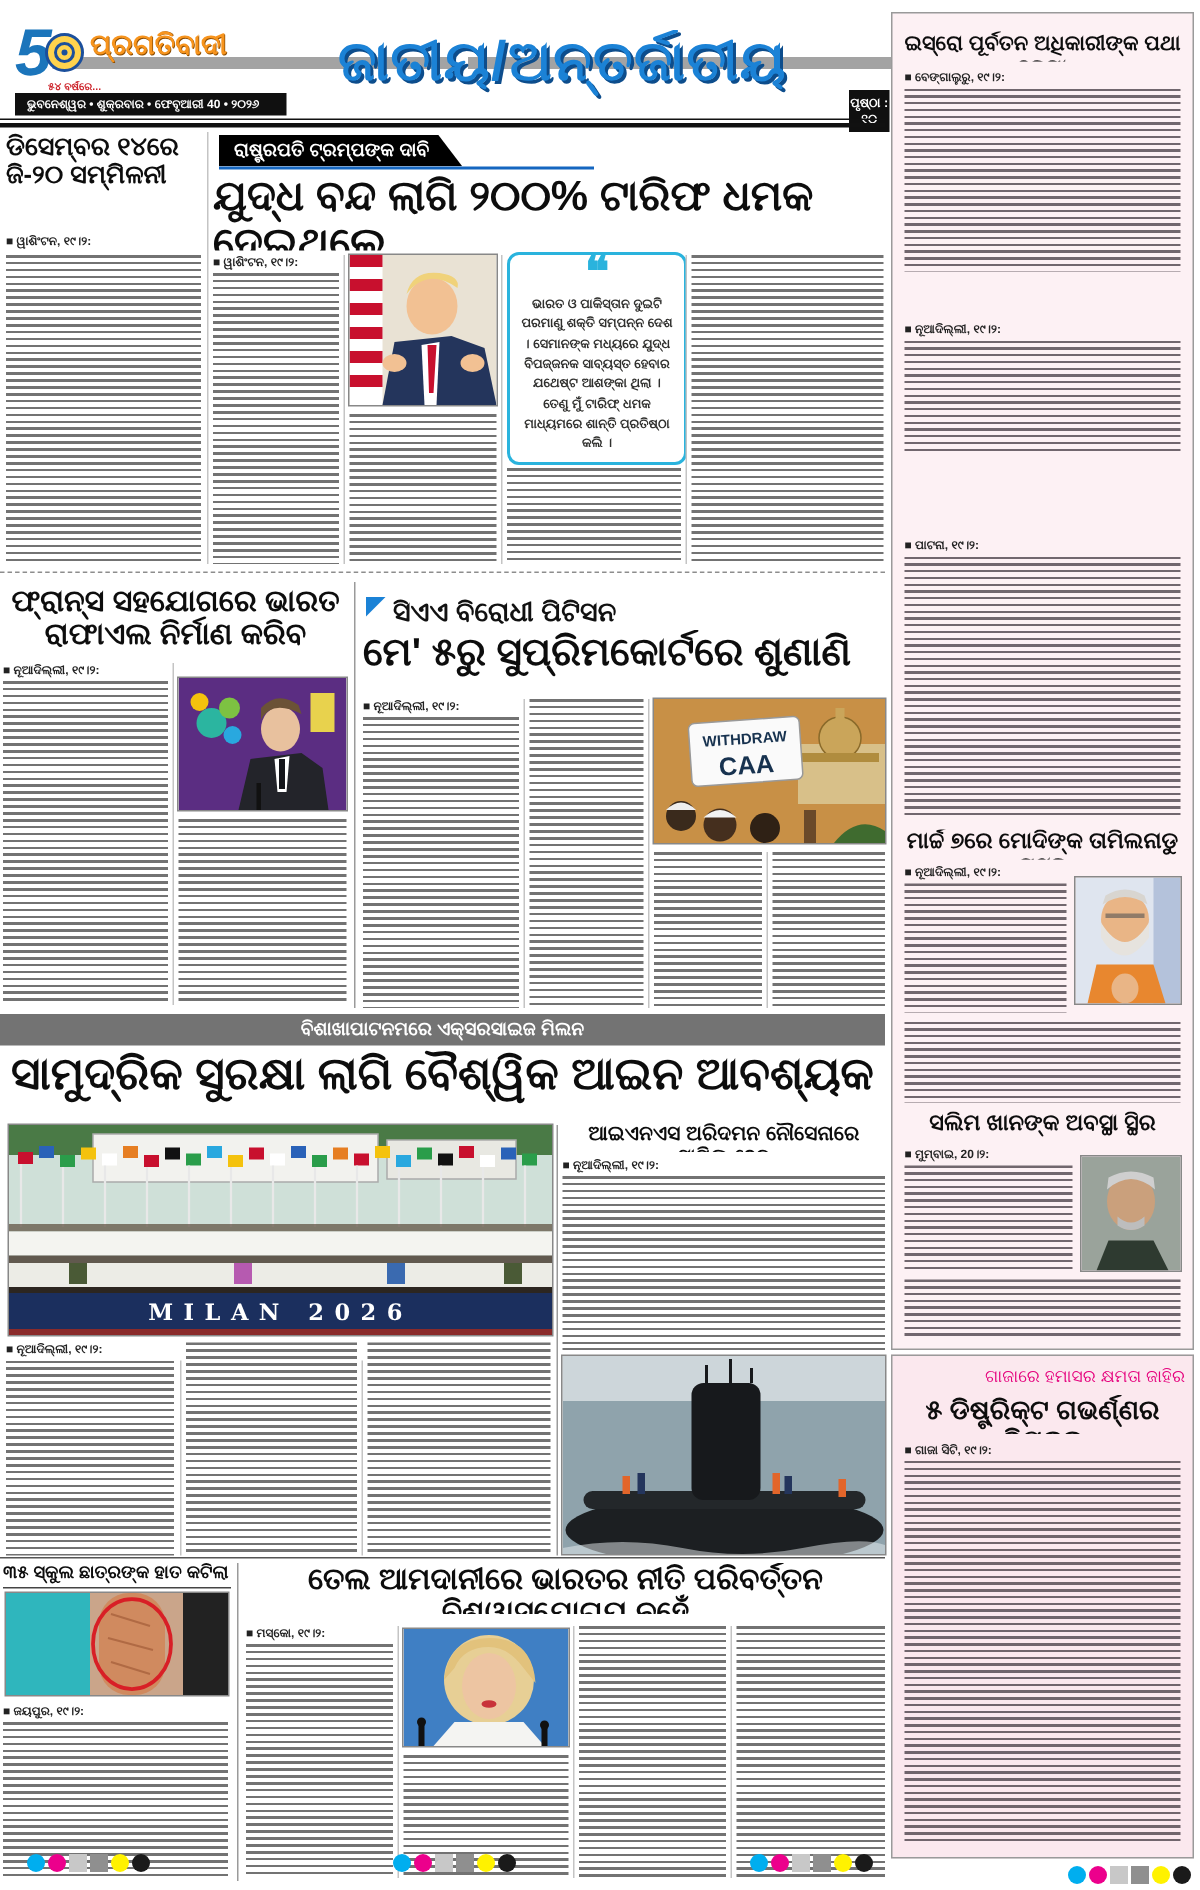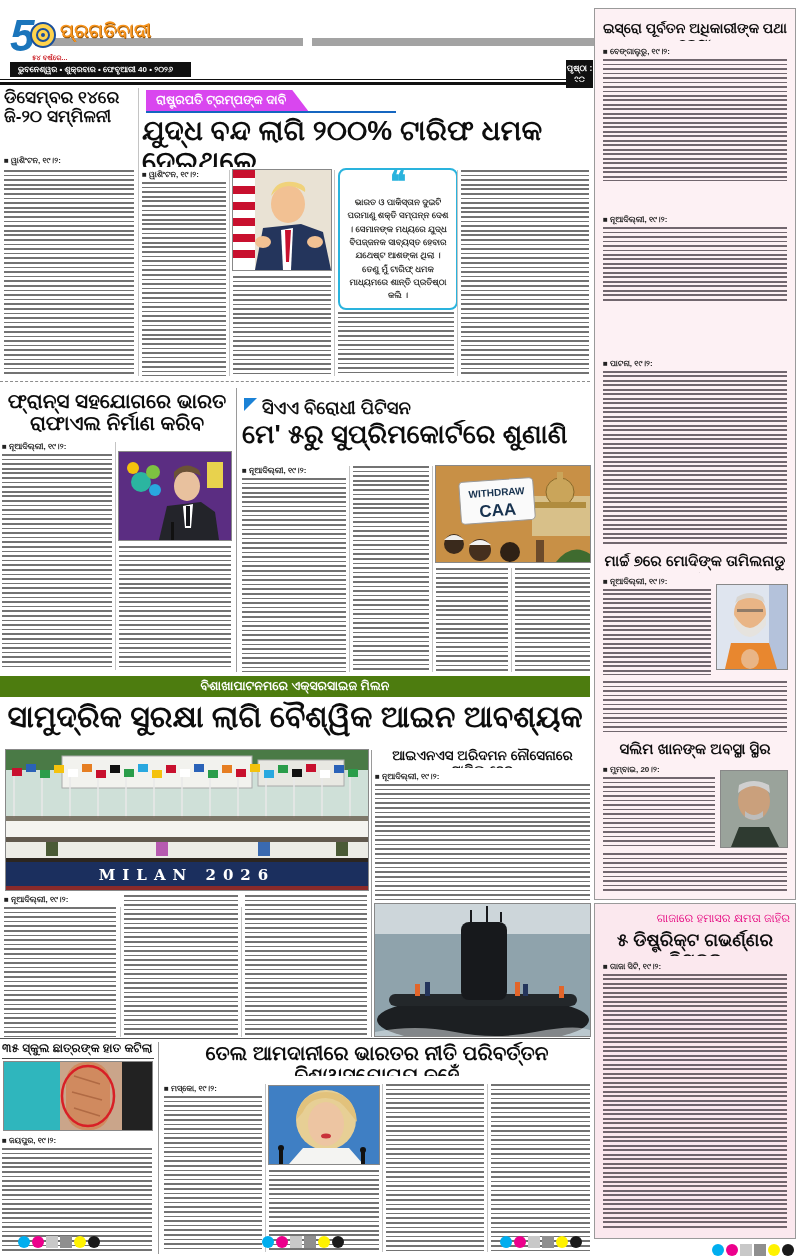--- a/index.html
+++ b/index.html
@@ -16,34 +16,34 @@
   .mh-name{font-size:19px;font-weight:800;color:#f7941d;text-shadow:.5px .5px 0 #8a4b00;}
   .mh-tag{font-size:7px;font-weight:700;color:#cc2229;}
   .mh-datebar{background:#101010;color:#fff;font-size:8px;font-weight:700;
               padding:3px 8px 2px 8px;white-space:nowrap;overflow:hidden;}
   .logo5{font-size:44px;font-weight:800;font-style:italic;color:#1b75bb;line-height:1;}
   .sect-title{font-size:37px;font-weight:800;color:#1b82d6;text-shadow:2px 2px 0 #0d4d8c;
               letter-spacing:1px;white-space:nowrap;overflow:hidden;text-align:center;}
   .pageno{background:#101010;color:#fff;font-size:8.5px;font-weight:700;text-align:center;
           padding:3px 0;}
   
-  .kicker-blue{background:#d946ef;color:#fff;font-size:12.5px;font-weight:700;
+  .kicker-blue{background:#000000;color:#fff;font-size:12.5px;font-weight:700;
                padding:3px 22px 3px 10px;display:inline-block;overflow:hidden;white-space:nowrap;
                clip-path:polygon(0 0,calc(100% - 16px) 0,100% 100%,0 100%);}
   .caa-kick{font-size:18px;font-weight:800;color:#111;border-bottom:1.5px solid #444;
             padding-bottom:2px;white-space:nowrap;overflow:hidden;}
   .caa-tri{width:0;height:0;border-top:13px solid #1b82d6;border-right:13px solid transparent;
            display:inline-block;margin-right:5px;vertical-align:top;}
   .mag-kick{color:#e5007d;font-size:11.5px;font-weight:400;text-align:right;white-space:nowrap;overflow:hidden;}
   
   .qbox{border:2px solid #2ab3dd;border-radius:8px;background:#fff;text-align:center;overflow:hidden;}
   .qmark{color:#2ab3dd;font-size:30px;font-weight:800;line-height:.8;font-family:"DejaVu Serif",serif;}
   .qtext{font-size:8.6px;font-weight:700;color:#30302e;line-height:1.55;padding:2px 7px;overflow:hidden;}
   
-  .milanbar{background:#4d7c0f;color:#fff;font-size:12.5px;font-weight:700;text-align:center;
+  .milanbar{background:#737373;color:#fff;font-size:12.5px;font-weight:700;text-align:center;
             padding:3px 0;white-space:nowrap;overflow:hidden;}
   .rail{background:#fdf1f4;border:1px solid #9a9a9a;}
   .rail2{background:#fbe8ee;border:1px solid #9a9a9a;}
   .hr-dash{border-top:1px dashed #8d8d8d;height:0;}
   .hr-solid{height:1px;background:#555;}
   .dotrow{display:flex;gap:2px;align-items:center;}
   .dot{width:12px;height:12px;border-radius:50%;}
   .sq{width:12px;height:12px;}
   .photo-frame{outline:1px solid #888;}
 </style>
@@ -60,20 +60,21 @@
     <svg class="abs" style="left:20px;top:8px;" width="26" height="26">
       <circle cx="13" cy="13" r="12" fill="#ffd34d" stroke="#1b4f9c" stroke-width="2"></circle>
       <circle cx="13" cy="13" r="6" fill="none" stroke="#1b4f9c" stroke-width="2"></circle>
       <circle cx="13" cy="13" r="2" fill="#1b4f9c"></circle>
     </svg>
     <div class="abs mh-name" style="left:50px;top:6px;width:130px;overflow:hidden;white-space:nowrap;">ପ୍ରଗତିବାଦୀ</div>
     <div class="abs mh-tag" style="left:22px;top:40px;width:150px;overflow:hidden;white-space:nowrap;">୫୪ ବର୍ଷରେ...</div>
   </div>
   <div class="abs mh-datebar" style="left:10px;top:62px;width:165px;">ଭୁବନେଶ୍ୱର • ଶୁକ୍ରବାର • ଫେବୃଆରୀ 40 • ୨୦୨୬</div>
 
+  <div class="abs sect-title" style="left:190px;top:20px;width:370px;height:52px;">ଜାତୀୟ/ଅନ୍ତର୍ଜାତୀୟ</div>
   <div class="abs pageno" style="left:566px;top:60px;width:27px;">ପୃଷ୍ଠା : ୧୦</div>
   <div class="abs" style="left:0;top:79px;width:590px;height:1px;background:#111;"></div>
   <div class="abs" style="left:0;top:82px;width:590px;height:3px;background:#111;"></div>
 
   <div>
     <div class="abs hl" style="left:4px;top:88px;width:130px;height:64px;font-size:17px;">ଡିସେମ୍ବର ୧୪ରେ ଜି-୨୦ ସମ୍ମିଳନୀ</div>
     <div class="abs byline" style="left:4px;top:156px;width:130px;">■ ୱାଶିଂଟନ, ୧୯।୨:</div>
     <div class="abs ft" style="left:4px;top:170px;width:130px;height:205px;"></div>
   </div>
   <div class="abs vr" style="left:138px;top:88px;height:288px;"></div>

